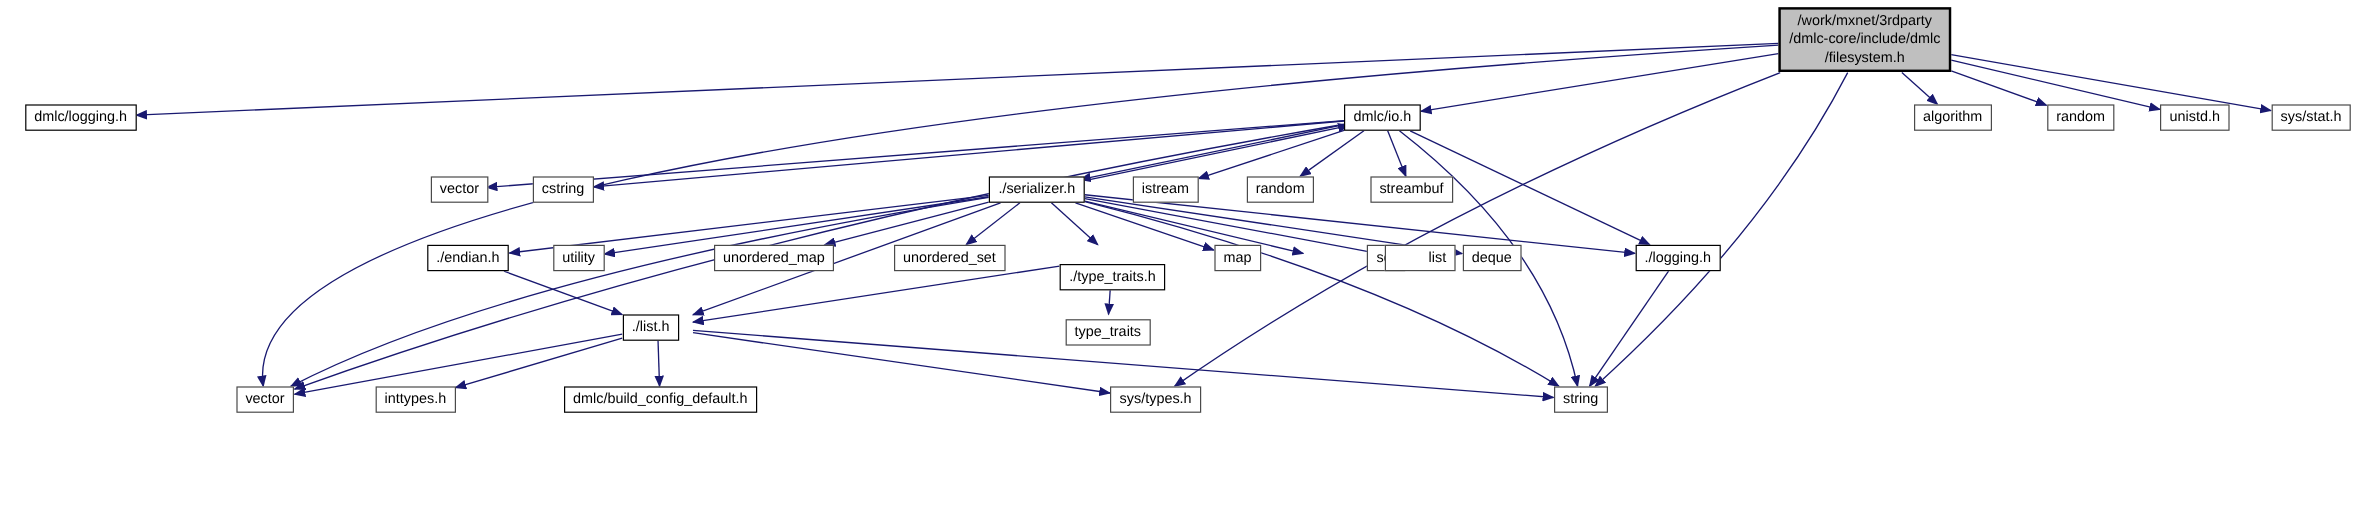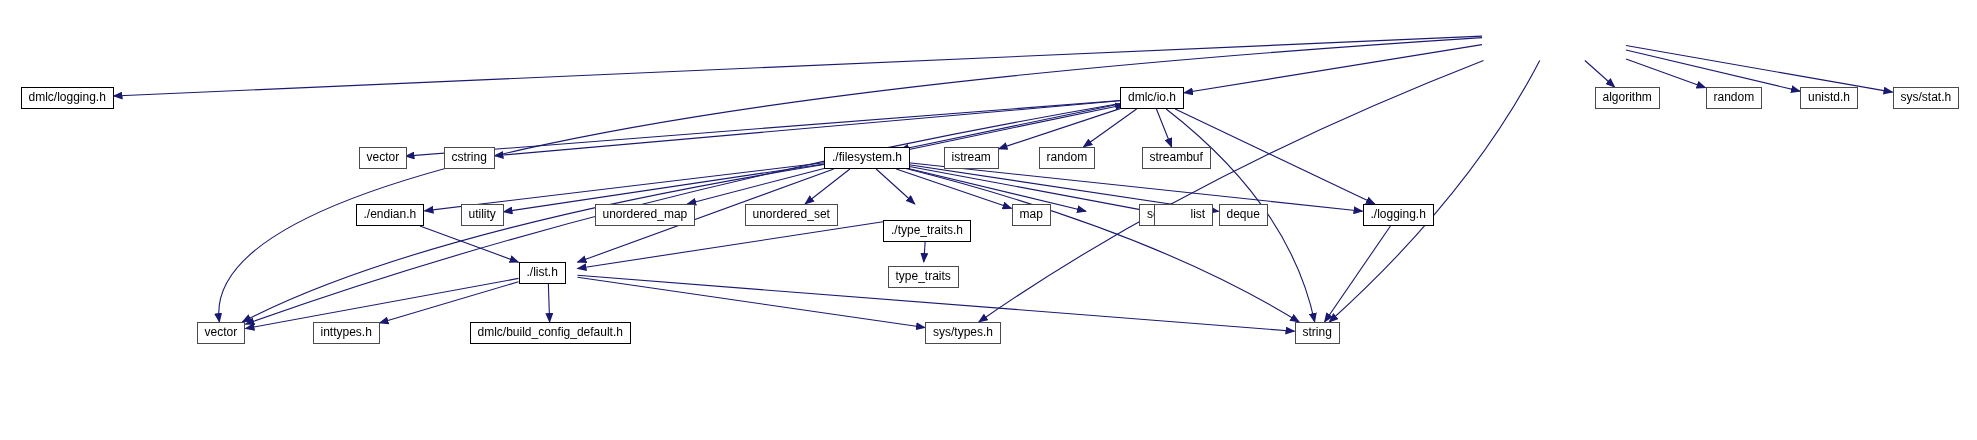--- a/index.html
+++ b/index.html
@@ -60,29 +60,32 @@
         <path d="M926.2413793103449,226 L923.7586206896551,262" fill="none" stroke="#191970" stroke-width="1.1" marker-end="url(#arrow)"></path>
         <path d="M518.5,278.41284403669727 L245.5,328.5045871559633" fill="none" stroke="#191970" stroke-width="1.1" marker-end="url(#arrow)"></path>
         <path d="M518.5,281.76237623762376 L379.5,323.049504950495" fill="none" stroke="#191970" stroke-width="1.1" marker-end="url(#arrow)"></path>
         <path d="M548.3666666666667,284 L549.6333333333333,322" fill="none" stroke="#191970" stroke-width="1.1" marker-end="url(#arrow)"></path>
         <path d="M577.5,277.26506024096386 L925,327.50602409638554" fill="none" stroke="#191970" stroke-width="1.1" marker-end="url(#arrow)"></path>
         <path d="M577.5,275.30169050715216 L1294.5,331.2444733420026" fill="none" stroke="#191970" stroke-width="1.1" marker-end="url(#arrow)"></path>
         <path d="M1390.449152542373,226 L1324.550847457627,322" fill="none" stroke="#191970" stroke-width="1.1" marker-end="url(#arrow)"></path>
       </g>
   </svg>
 
+<div class="node main" style="left: 1482px; top: 5.5px;">/work/mxnet/3rdparty
+/dmlc-core/include/dmlc
+/filesystem.h</div>
     <div class="node project" style="left: 20.5px; top: 87px;">dmlc/logging.h</div>
     <div class="node project" style="left: 1120px; top: 87px;">dmlc/io.h</div>
     <div class="node plain" style="left: 1594.5px; top: 87px;">algorithm</div>
     <div class="node plain" style="left: 1705.5px; top: 87px;">random</div>
     <div class="node plain" style="left: 1800px; top: 87px;">unistd.h</div>
     <div class="node plain" style="left: 1892.5px; top: 87px;">sys/stat.h</div>
     <div class="node plain" style="left: 358.5px; top: 147px;">vector</div>
     <div class="node plain" style="left: 443.5px; top: 147px;">cstring</div>
-    <div class="node project" style="left: 824px; top: 147px;">./filesystem.h</div>
+    <div class="node project" style="left: 824px; top: 147px;">./serializer.h</div>
     <div class="node plain" style="left: 943.5px; top: 147px;">istream</div>
     <div class="node plain" style="left: 1038.5px; top: 147px;">random</div>
     <div class="node plain" style="left: 1141.5px; top: 147px;">streambuf</div>
     <div class="node project" style="left: 355.5px; top: 204px;">./endian.h</div>
     <div class="node plain" style="left: 460.5px; top: 204px;">utility</div>
     <div class="node plain" style="left: 594.5px; top: 204px;">unordered_map</div>
     <div class="node plain" style="left: 744.5px; top: 204px;">unordered_set</div>
     <div class="node project" style="left: 883px; top: 204px; margin-top: 16px;">./type_traits.h</div>
     <div class="node plain" style="left: 1011.5px; top: 204px;">map</div>
     <div class="node plain" style="left: 1139px; top: 204px;">set</div>

